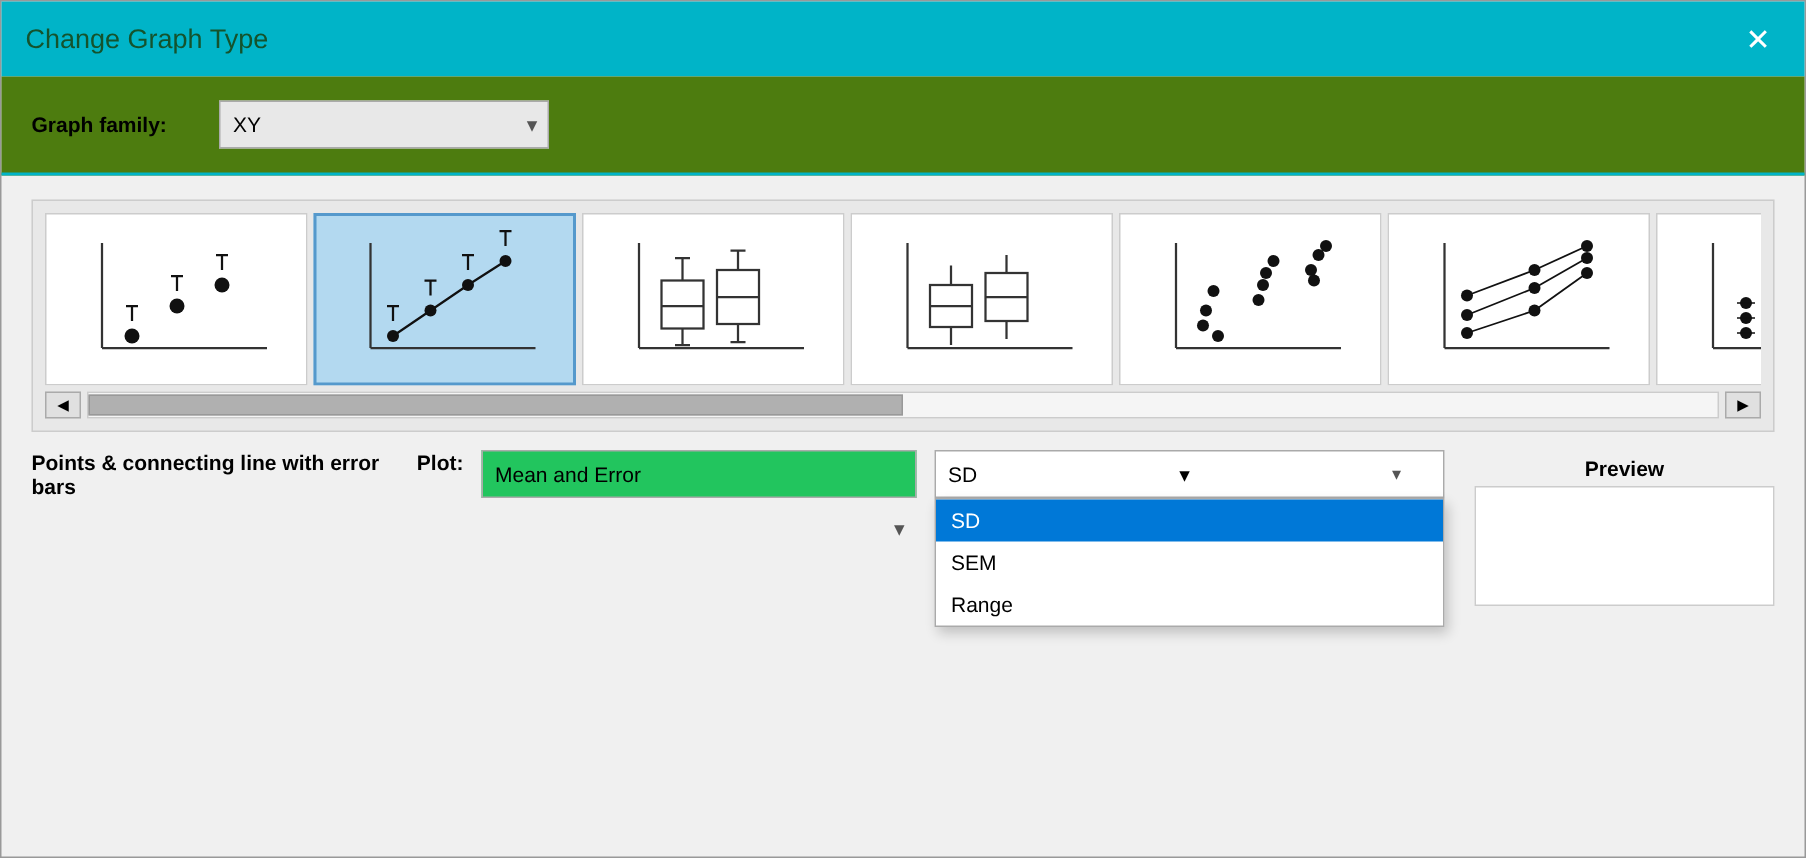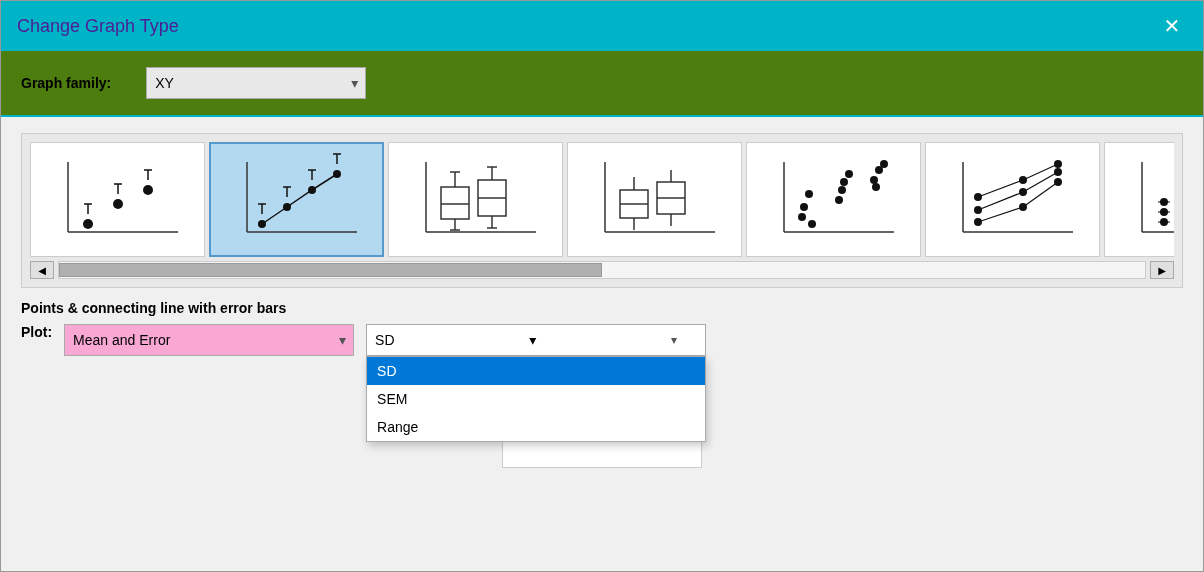--- a/index.html
+++ b/index.html
@@ -28,21 +28,21 @@
       display: flex;
       justify-content: space-between;
       align-items: center;
       height: 50px;
       flex-shrink: 0;
     }
 
     .title-bar-text {
       font-size: 18px;
       font-weight: 400;
-      color: #4c1d95;
+      color: #14532d;
     }
 
     .close-btn {
       width: 30px;
       height: 30px;
       background: transparent;
       border: none;
       color: white;
       font-size: 20px;
       cursor: pointer;
@@ -177,22 +177,22 @@
       top: 1px;
       width: 50%;
       height: 14px;
       background: #b0b0b0;
       border: 1px solid #999;
     }
 
     
     .plot-section {
       display: flex;
-      flex-direction: column;
-      gap: 8px;
+      flex-direction: row;
+      gap: 20px;
     }
 
     .section-title {
       font-weight: bold;
       font-size: 14px;
     }
 
     .plot-row {
       display: flex;
       gap: 12px;
@@ -206,21 +206,21 @@
     }
 
     .plot-select-wrapper {
       position: relative;
       display: inline-block;
     }
 
     .plot-select-wrapper select {
       width: 290px;
       height: 32px;
-      background: #f9a8d4;
+      background: #22c55e;
       border: 1px solid #aaa;
       padding: 0 28px 0 8px;
       font-size: 14px;
       appearance: none;
       -webkit-appearance: none;
       cursor: pointer;
     }
 
     .plot-select-wrapper::after {
       content: '▾';

